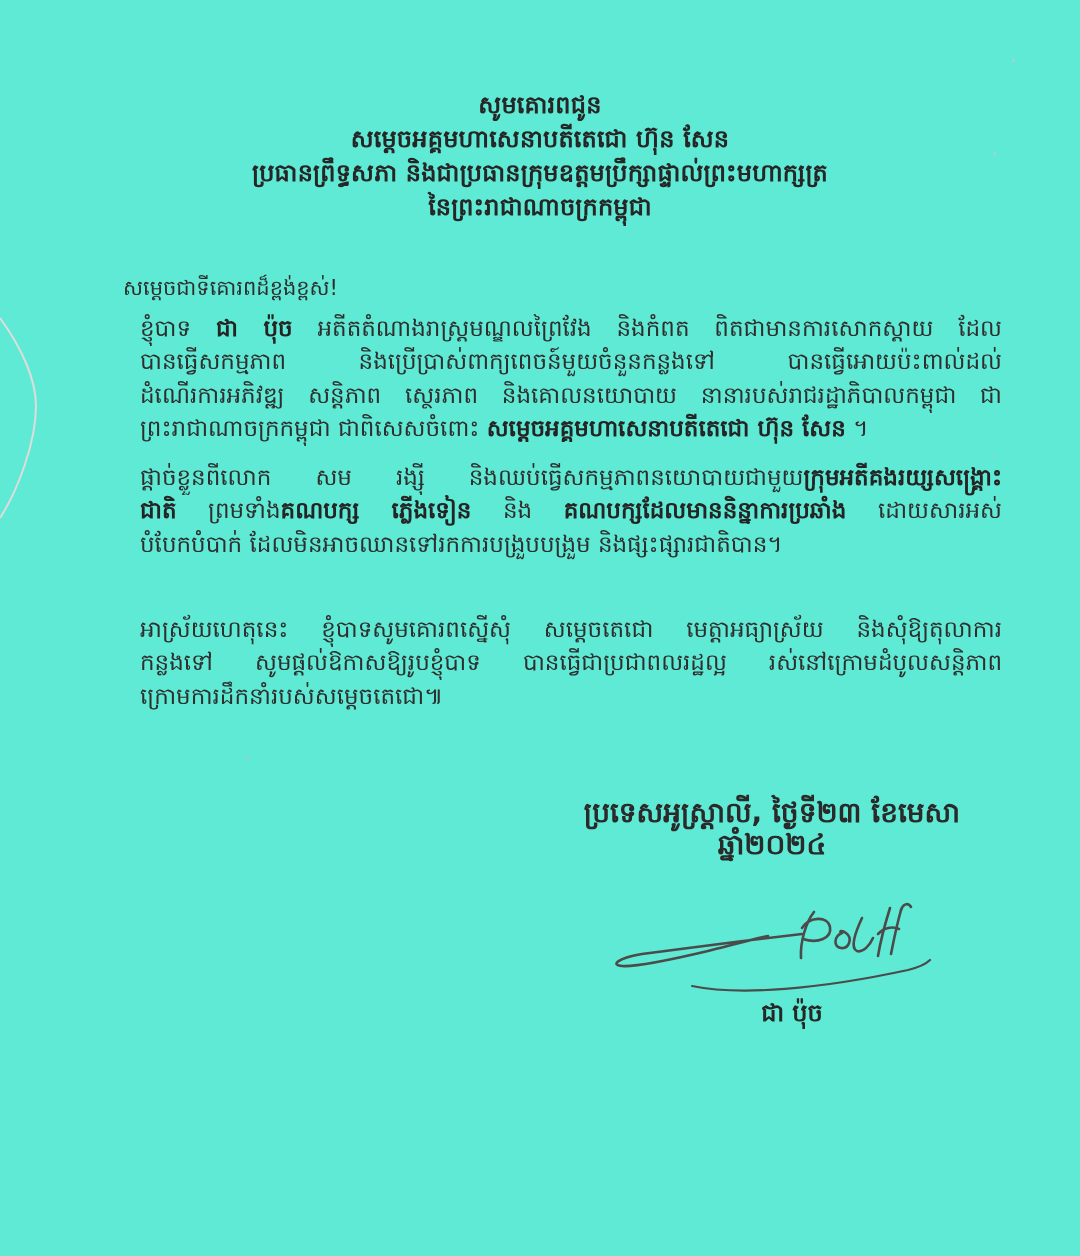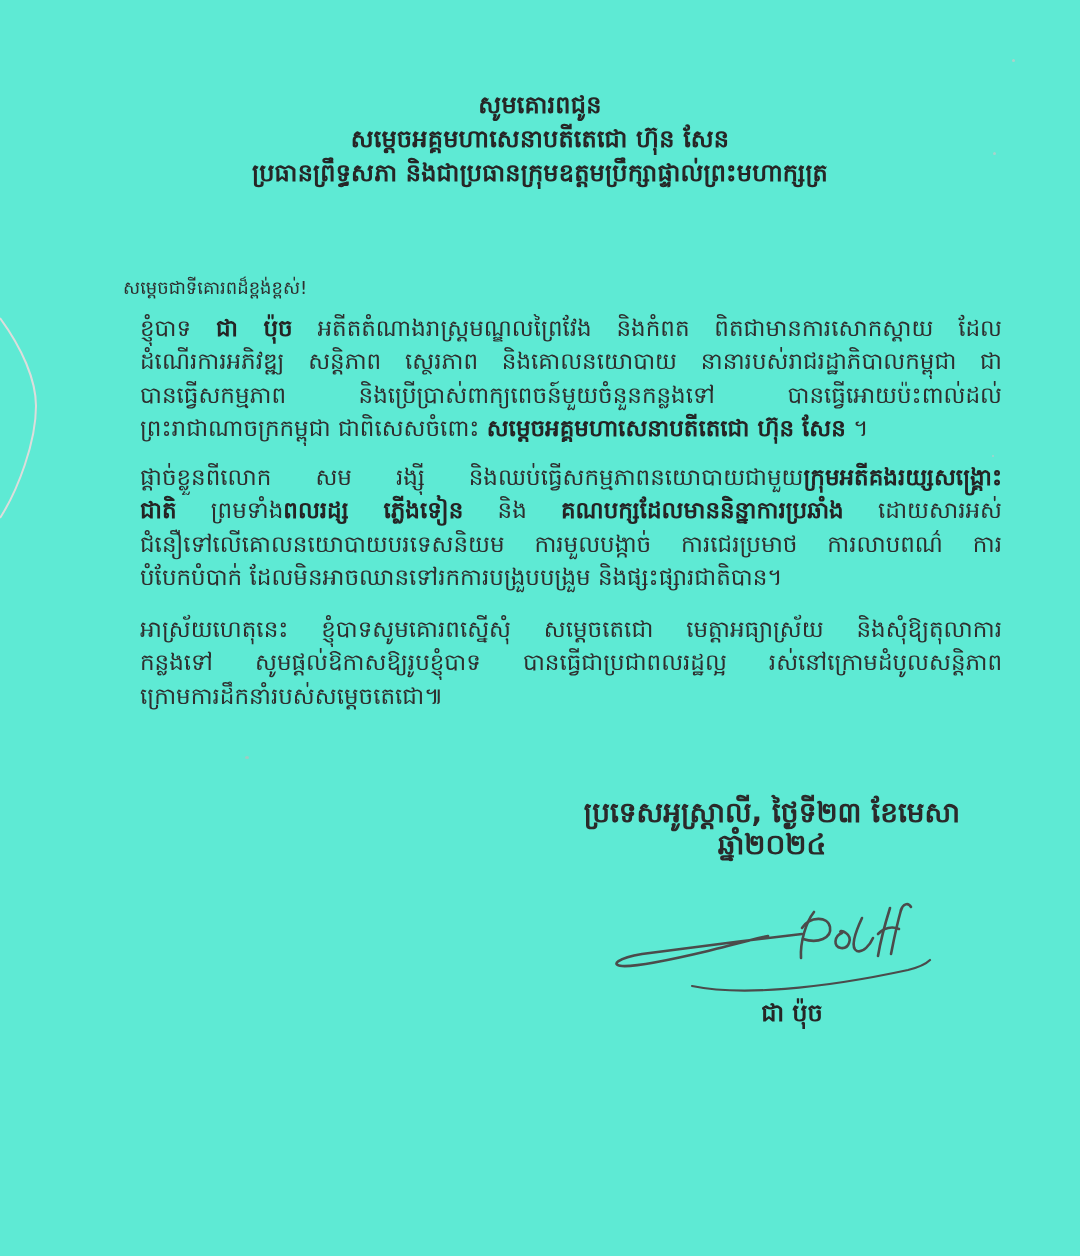--- a/index.html
+++ b/index.html
@@ -15,21 +15,21 @@
   }
   .header {
     position:absolute; top:88px; left:0; width:1080px;
     text-align:center;
     font-size:24px; line-height:34px;
     font-weight:bold; color:#262626;
     letter-spacing:0.2px;
   }
   .salutation {
     position:absolute; top:272px; left:123px;
-    font-size:18px; line-height:32px;
+    font-size:21px; line-height:32px;
   }
   .para {
     position:absolute; left:140px; width:862px;
     font-size:23px;
   }
   .para .line {
     height:33.4px; line-height:33.4px;
     text-align:justify;
     text-align-last:justify;
     white-space:normal;
@@ -80,34 +80,34 @@
   </svg>
   <div class="speck s1"></div>
   <div class="speck s2"></div>
   <div class="speck s3"></div>
   <div class="speck s4"></div>
 
   <div class="header">
     <div>សូមគោរពជូន</div>
     <div>សម្តេចអគ្គមហាសេនាបតីតេជោ ហ៊ុន សែន</div>
     <div>ប្រធានព្រឹទ្ធសភា និងជាប្រធានក្រុមឧត្តមប្រឹក្សាផ្ទាល់ព្រះមហាក្សត្រ</div>
+    <div>នៃព្រះរាជាណាចក្រកម្ពុជា</div>
   </div>
 
   <div class="salutation">សម្តេចជាទីគោរពដ៏ខ្ពង់ខ្ពស់!</div>
 
   <div class="para" id="para-1">
       <div class="line"><span>ខ្ញុំបាទ </span><span class="b">ជា ប៉ុច</span><span> អតីតតំណាងរាស្ត្រមណ្ឌលព្រៃវែង និងកំពត ពិតជាមានការសោកស្តាយ ដែល</span></div>
+      <div class="line"><span>បានធ្វើសកម្មភាព និងប្រើប្រាស់ពាក្យពេចន៍មួយចំនួនកន្លងទៅ បានធ្វើអោយប៉ះពាល់ដល់</span></div>
       <div class="line"><span>ដំណើរការអភិវឌ្ឍ សន្តិភាព ស្ថេរភាព និងគោលនយោបាយ នានារបស់រាជរដ្ឋាភិបាលកម្ពុជា ជា</span></div>
-      <div class="line"><span>បានធ្វើសកម្មភាព និងប្រើប្រាស់ពាក្យពេចន៍មួយចំនួនកន្លងទៅ បានធ្វើអោយប៉ះពាល់ដល់</span></div>
       <div class="line last"><span>ព្រះរាជាណាចក្រកម្ពុជា ជាពិសេសចំពោះ </span><span class="b">សម្តេចអគ្គមហាសេនាបតីតេជោ ហ៊ុន សែន</span><span> ។</span></div>
     </div>
   <div class="para" id="para-2">
       <div class="line"><span>ផ្តាច់ខ្លួនពីលោក សម រង្ស៊ី និងឈប់ធ្វើសកម្មភាពនយោបាយជាមួយ</span><span class="b">ក្រុមអតីគងរយ្សសង្គ្រោះ</span></div>
-      <div class="line"><span class="b">ជាតិ</span><span> ព្រមទាំង</span><span class="b">ពលរដ្ស ភ្លើងទៀន</span><span> និង </span><span class="b">គណបក្សដែលមាននិន្នាការប្រឆាំង</span><span> ដោយសារអស់</span></div>
-      <div class="line"><span>ជំនឿទៅលើគោលនយោបាយបរទេសនិយម ការមួលបង្កាច់ ការជេរប្រមាថ ការលាបពណ៌ ការ</span></div>
+      <div class="line"><span class="b">ជាតិ</span><span> ព្រមទាំង</span><span class="b">គណបក្ស ភ្លើងទៀន</span><span> និង </span><span class="b">គណបក្សដែលមាននិន្នាការប្រឆាំង</span><span> ដោយសារអស់</span></div>
       <div class="line last"><span>បំបែកបំបាក់ ដែលមិនអាចឈានទៅរកការបង្រួបបង្រួម និងផ្សះផ្សារជាតិបាន។</span></div>
     </div>
   <div class="para" id="para-3">
       <div class="line"><span>អាស្រ័យហេតុនេះ ខ្ញុំបាទសូមគោរពស្នើសុំ សម្តេចតេជោ មេត្តាអធ្យាស្រ័យ និងសុំឱ្យតុលាការ</span></div>
       <div class="line"><span>កន្លងទៅ សូមផ្តល់ឱកាសឱ្យរូបខ្ញុំបាទ បានធ្វើជាប្រជាពលរដ្ឋល្អ រស់នៅក្រោមដំបូលសន្តិភាព</span></div>
       <div class="line last"><span>ក្រោមការដឹកនាំរបស់សម្តេចតេជោ៕</span></div>
     </div>
 
   <div class="dateline">ប្រទេសអូស្ត្រាលី, ថ្ងៃទី២៣ ខែមេសា ឆ្នាំ២០២៤</div>
 

